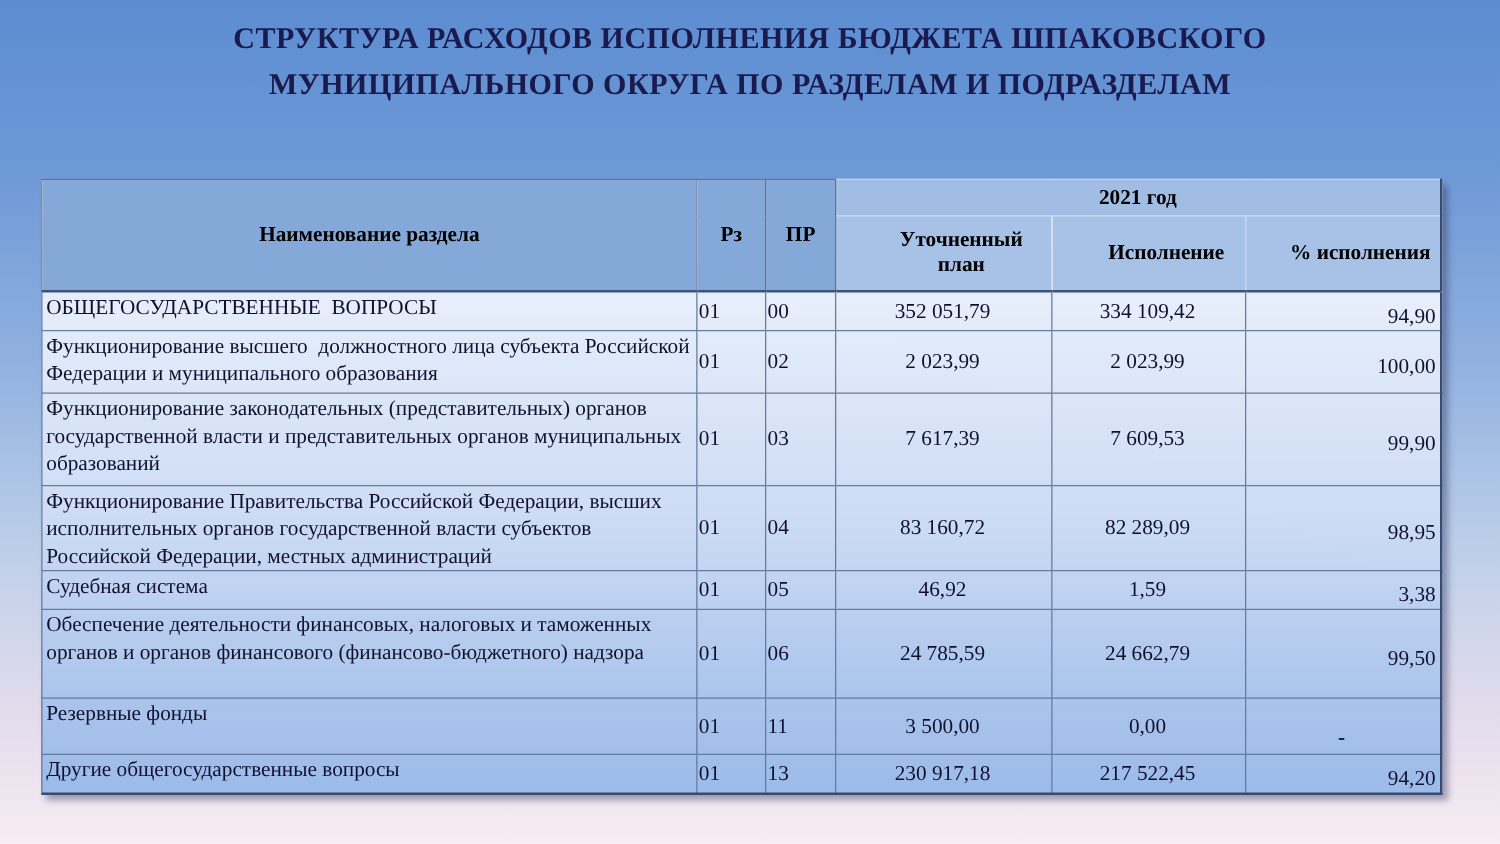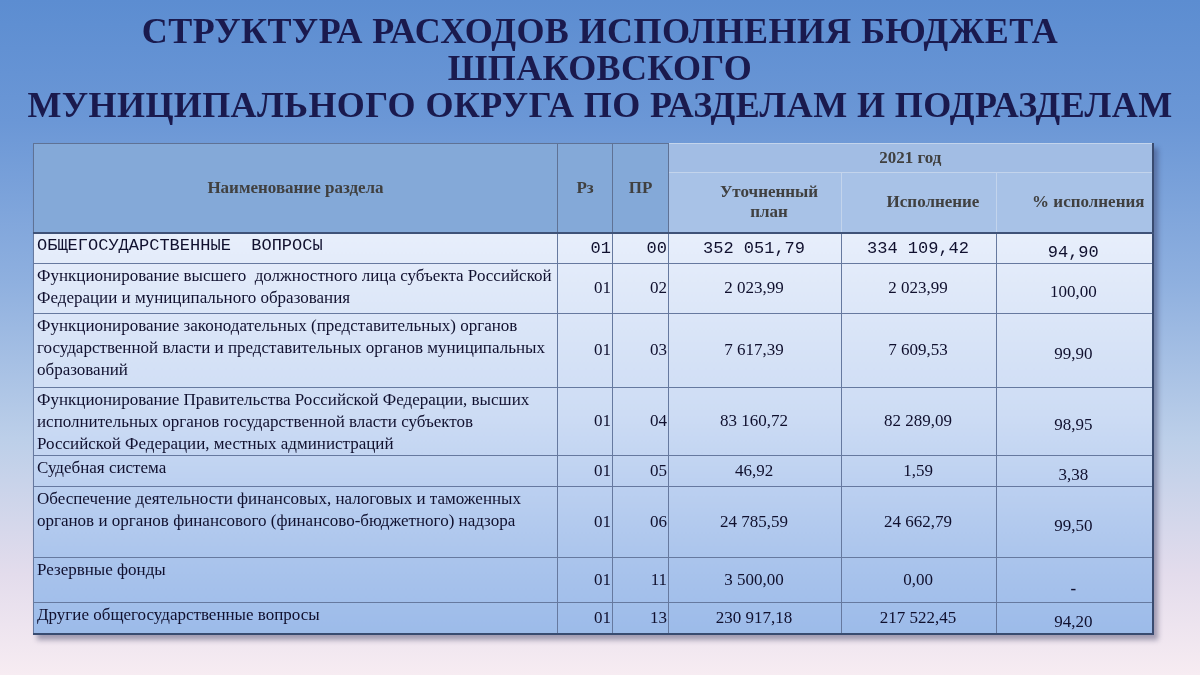--- a/index.html
+++ b/index.html
@@ -23,21 +23,21 @@
 
   
   .slide-title {
     position: absolute;
     top: 13px;
     left: 0;
     width: 1200px;
     text-align: center;
     color: #1a1a4e;
     font-weight: bold;
-    font-size: 36px;
+    font-size: 24px;
     line-height: 37px;
     letter-spacing: 0.4px;
   }
 
   
   table.budget {
     position: absolute;
     left: 33px;
     top: 143px;
     width: 1119px;
@@ -67,62 +67,62 @@
   th, td {
     border: 1px solid #66799f;
     overflow: hidden;
   }
 
   
   thead tr.h-top { height: 29px; }
   thead tr.h-sub { height: 60px; }
   th {
     font-weight: bold;
-    color: #404040;
+    color: #000000;
     text-align: center;
     vertical-align: middle;
     padding: 0 4px;
   }
   .th-left { background: #84a9d8; border-color: #5f7295; }
   .th-year { background: #a2bde4; border-color: #c3d4ec; border-left-color: #5f7295; }
   .th-sub  { background: #a8c2e7; border-color: #c3d4ec; padding-left: 32px; }
   .th-sub:first-child { border-left-color: #5f7295; }
   thead tr.h-sub th { border-bottom: 2px solid #3f5278; }
   thead tr.h-top th[rowspan] { border-bottom: 2px solid #3f5278; }
 
   
-  tbody tr.r0 { height: 29px; font-family: Liberation Mono, monospace; }
+  tbody tr.r0 { height: 29px; }
   tbody tr.r1 { height: 50px; padding-left: 36px; }
   tbody tr.r2 { height: 74px; }
   tbody tr.r3 { height: 65px; }
   tbody tr.r4 { height: 31px; margin-top: 24px; }
   tbody tr.r5 { height: 71px; }
   tbody tr.r6 { height: 45px; }
   tbody tr.r7 { height: 28px; }
 
   td { background: transparent; }
 
   td.name-cell {
     text-align: left;
     vertical-align: top;
     padding: 1px 3px 0 3px;
     line-height: 22px;
     white-space: pre-wrap;
   }
   td.code-cell {
+    text-align: left;
+    vertical-align: middle;
+  }
+  td.num-cell {
+    text-align: center;
+    vertical-align: middle;
+    padding-right: 3px;
+  }
+  td.pct-cell {
     text-align: right;
-    vertical-align: middle;
-  }
-  td.num-cell {
-    text-align: center;
-    vertical-align: middle;
-    padding-right: 3px;
-  }
-  td.pct-cell {
-    text-align: center;
     vertical-align: middle;
     padding-right: 3px;
     padding-top: 9px;
   }
   td.dash-cell {
     text-align: center;
     vertical-align: bottom;
     padding-bottom: 3px;
     padding-top: 0;
     font-weight: bold;

